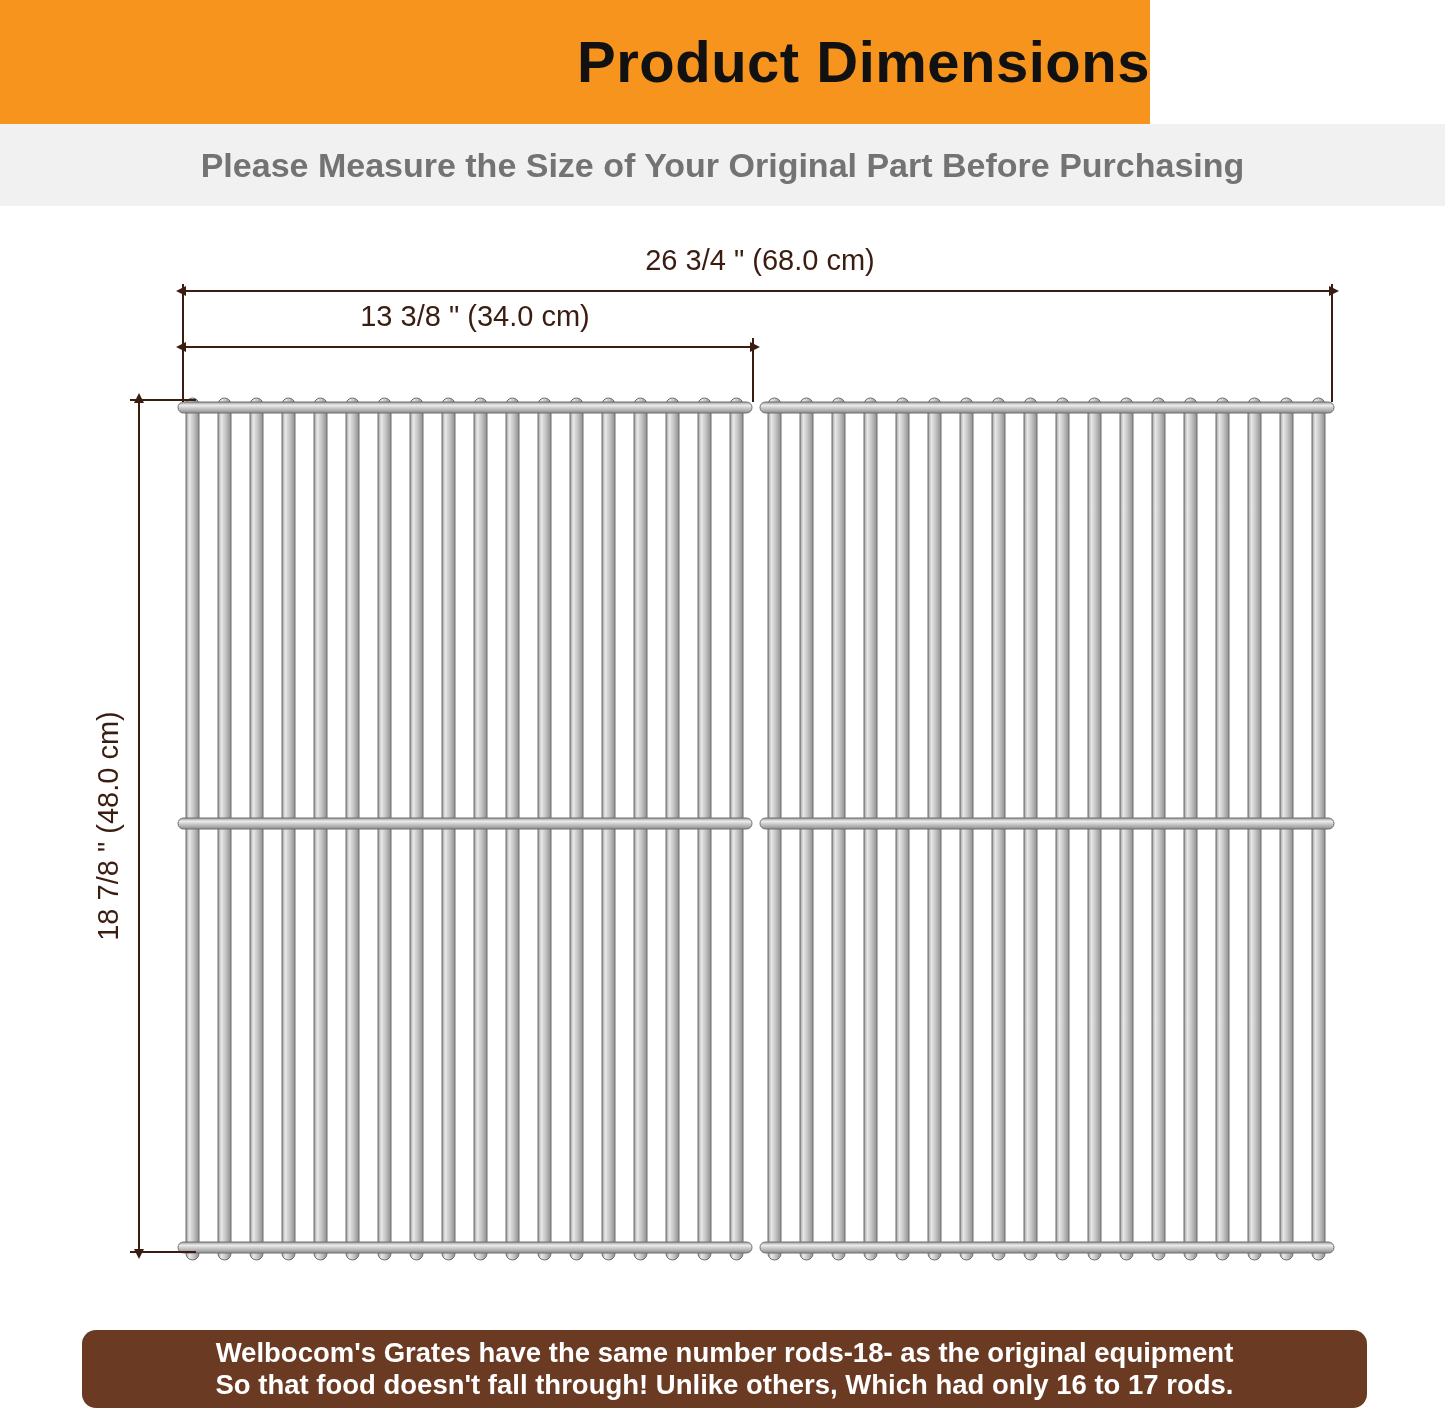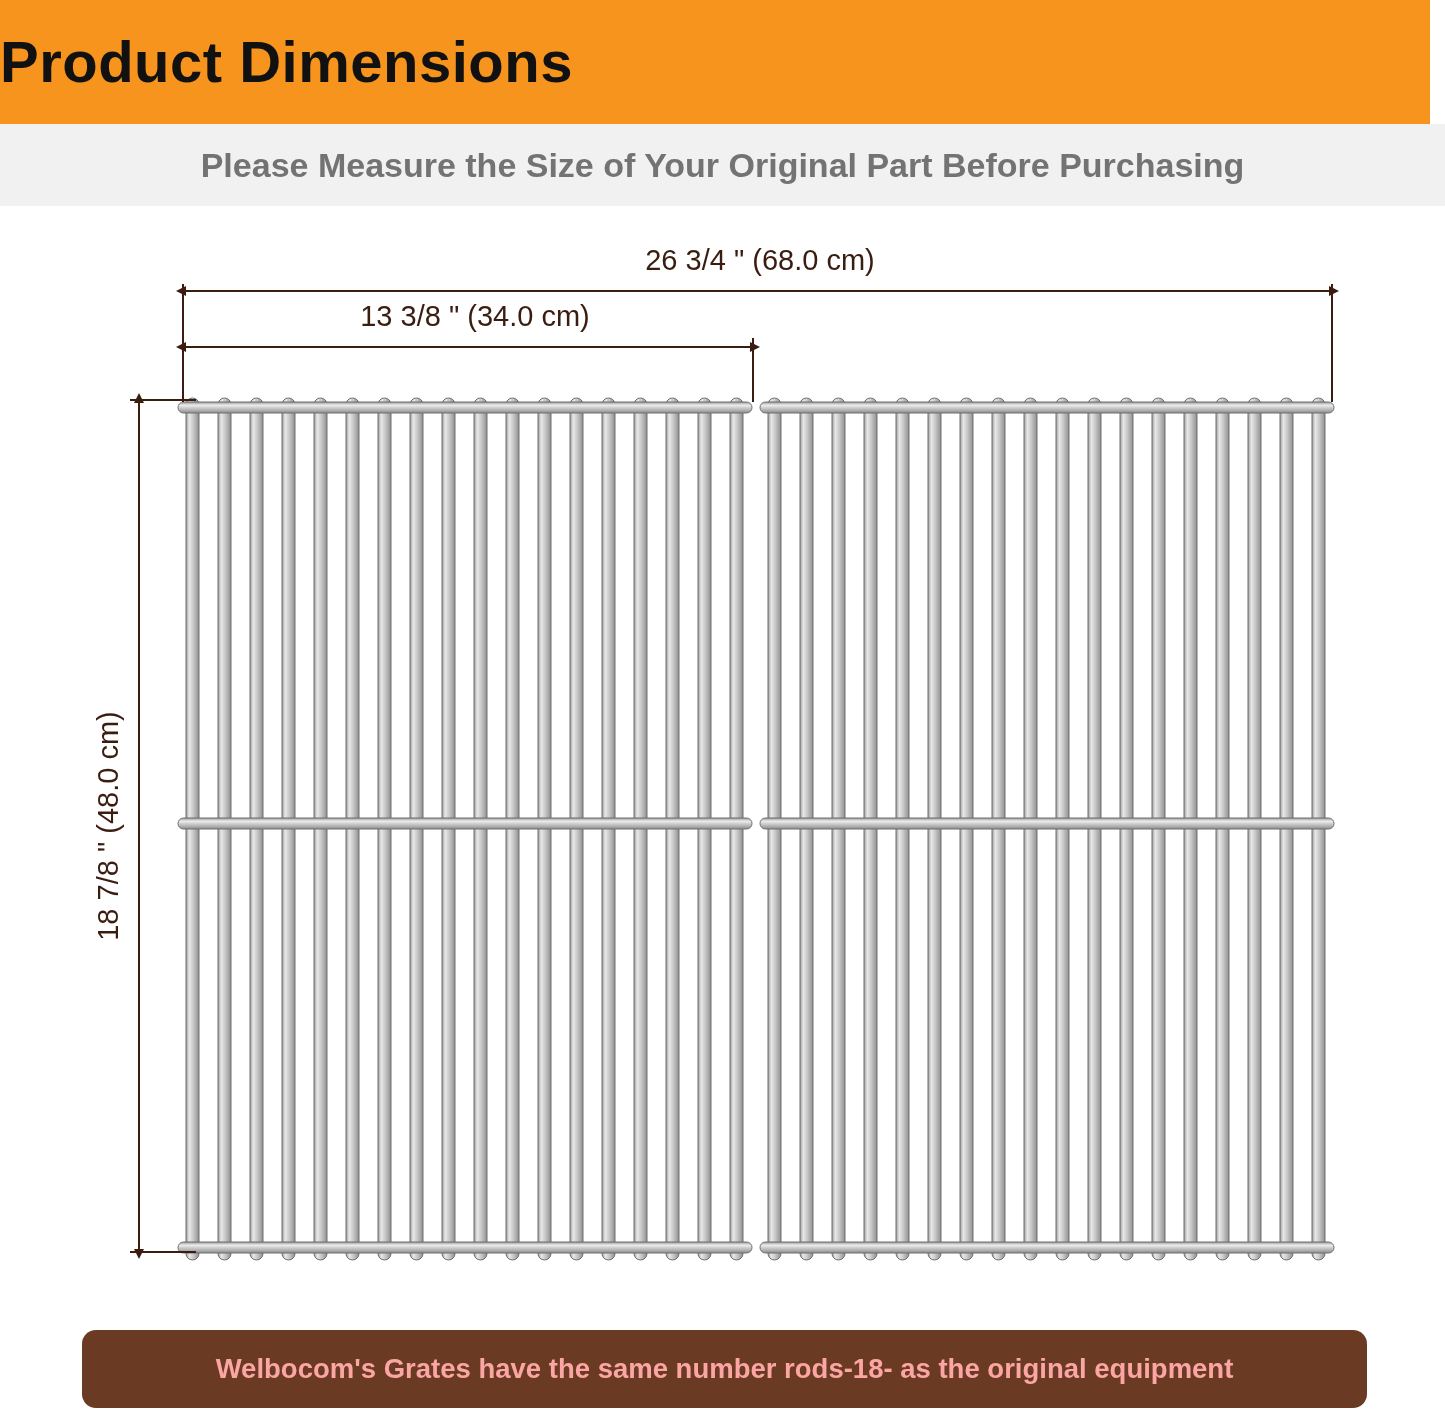--- a/index.html
+++ b/index.html
@@ -13,26 +13,26 @@
     font-family: "Liberation Sans", sans-serif;
     position: relative;
     overflow: hidden;
   }
 
   
   .header-bar {
     position: absolute;
     left: 0;
     top: 0;
-    width: 1430px;
+    width: 1150px;
     height: 124px;
     background: #F7941E;
     display: flex;
     align-items: center;
-    justify-content: flex-start;
+    justify-content: flex-end;
   }
   .header-title {
     font-size: 58px;
     font-weight: bold;
     color: #111111;
     letter-spacing: 0.5px;
     line-height: 1;
   }
 
   .subheader-bar {
@@ -82,21 +82,21 @@
     background: #6B3A23;
     border-radius: 14px;
     display: flex;
     flex-direction: column;
     align-items: center;
     justify-content: center;
     box-sizing: border-box;
     padding: 4px 10px;
   }
   .footer-line {
-    color: #fca5a5;
+    color: #ffffff;
     font-size: 27.5px;
     font-weight: bold;
     line-height: 1.18;
     white-space: nowrap;
   }
 </style>
 </head>
 <body>
 
 <div class="header-bar">
@@ -209,13 +209,14 @@
       <line x1="130" y1="1046" x2="196" y2="1046" stroke="#3a1d10" stroke-width="2"></line>
       <line x1="139" y1="197" x2="139" y2="1043" stroke="#3a1d10" stroke-width="2" marker-start="url(#arrowL)" marker-end="url(#arrowR)"></line>
       <rect x="100" y="470" width="36" height="300" fill="#ffffff"></rect>
       <text class="dim-text" x="118" y="620" text-anchor="middle" transform="rotate(-90 118 620)">18 7/8 " (48.0 cm)</text>
     </g>
   </svg>
 </div>
 
 <div class="footer-bar">
   <div class="footer-line">Welbocom's Grates have the same number rods-18- as the original equipment</div>
+  <div class="footer-line">So that food doesn't fall through!  Unlike others, Which had only 16 to 17 rods.</div>
 </div>
 
 </body></html>

